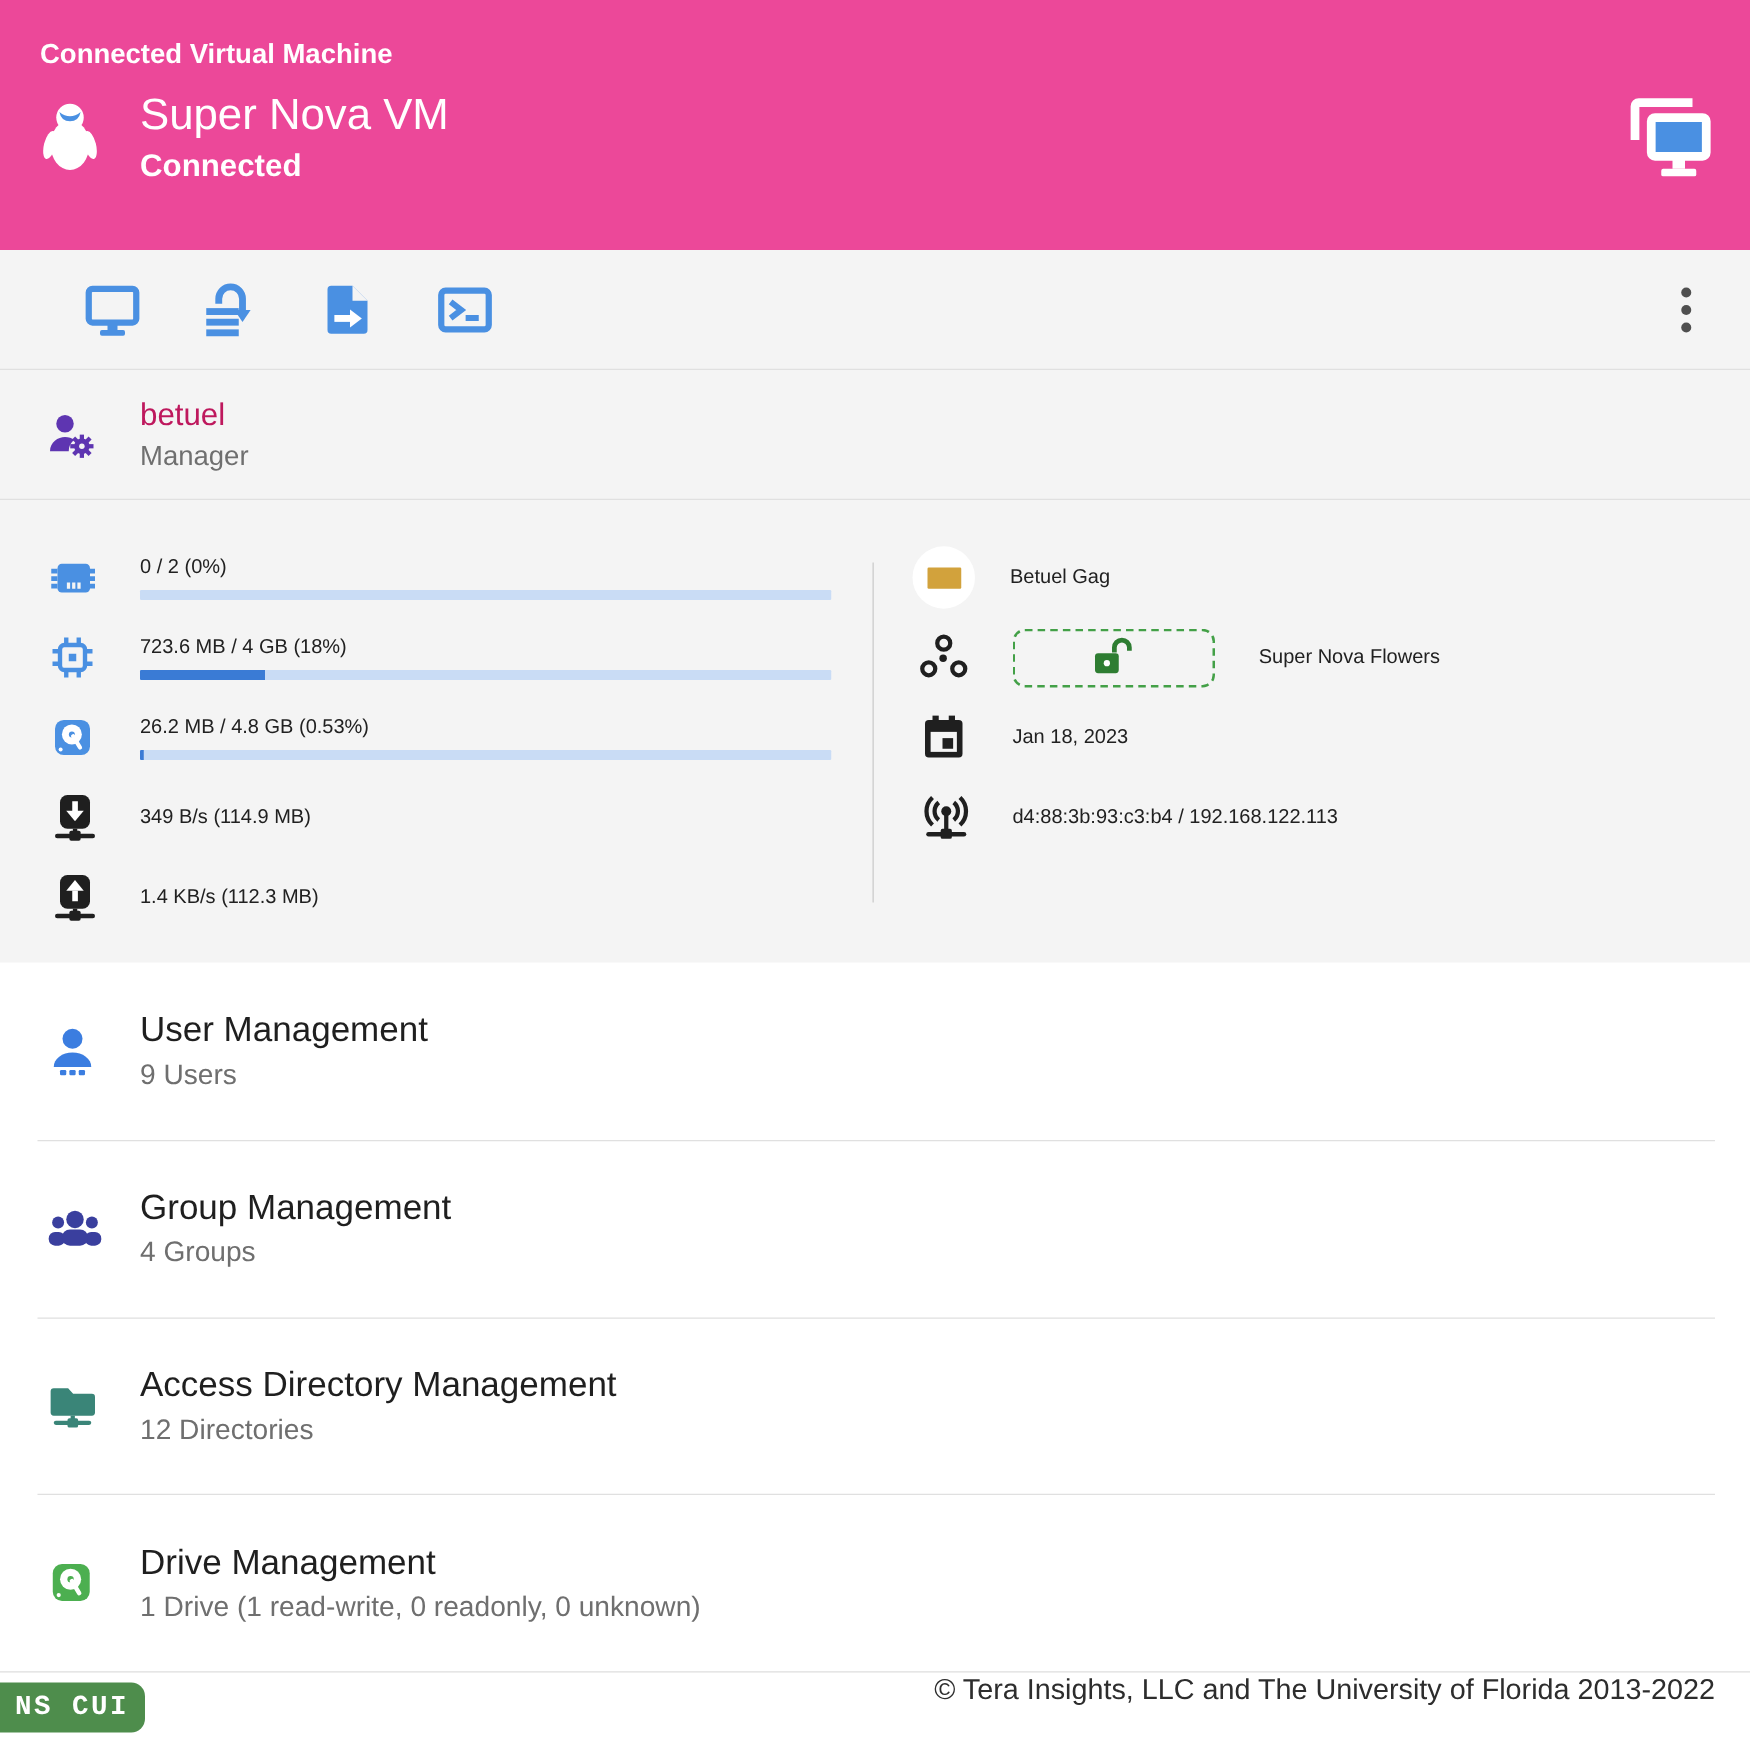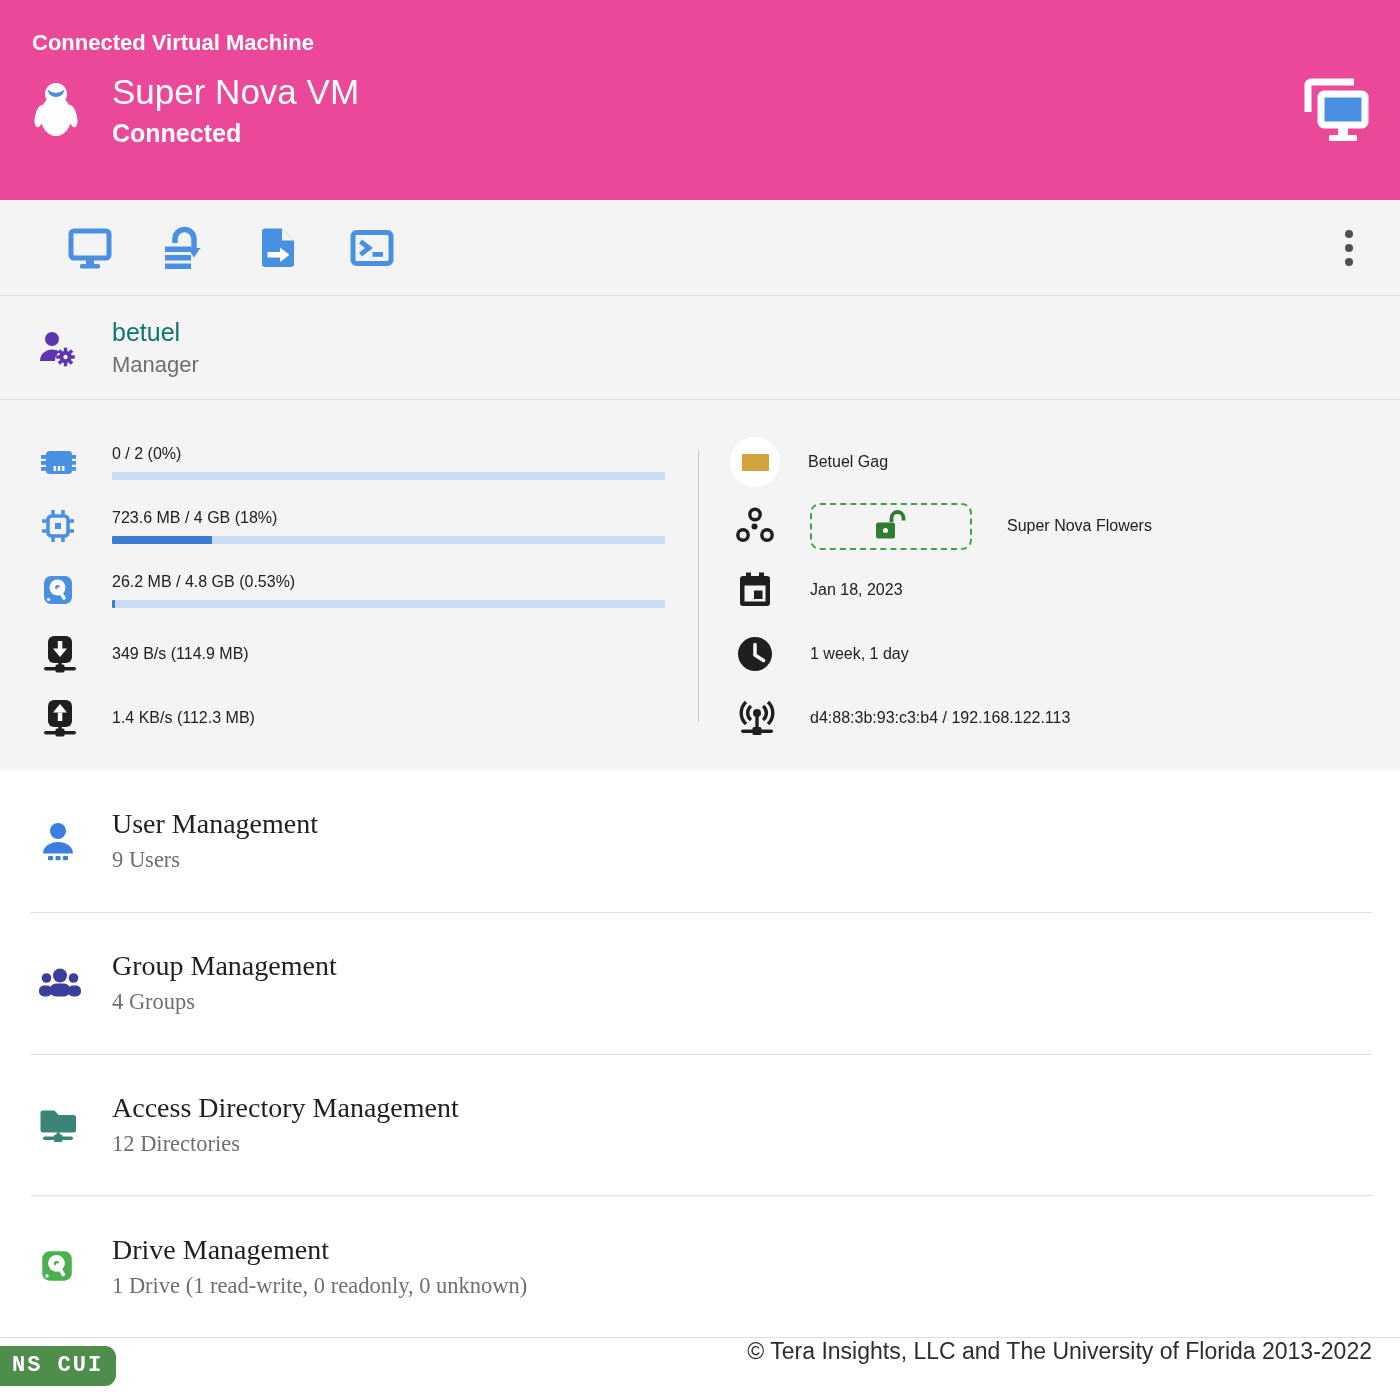--- a/index.html
+++ b/index.html
@@ -23,21 +23,21 @@
   .tool-btn { width:44px; height:44px; margin-right:50px; background:none; border:none;
     color:#4a90e2; cursor:pointer; padding:0; }
   .kebab-btn { margin-left:auto; margin-right:32px; width:24px; height:44px;
     background:none; border:none; cursor:pointer; padding:0; }
 
   
   .user-row { height:104px; background:#f4f4f4; border-bottom:1px solid #e0e0e0;
     display:flex; align-items:center; cursor:pointer; }
   .user-row .icon-box { width:40px; margin-left:38px; }
   .user-texts { margin-left:34px; }
-  .user-name { font-size:25px; color:#0f766e; }
+  .user-name { font-size:25px; color:#be185d; }
   .user-role { font-size:22px; color:#6f6f6f; margin-top:5px; }
 
   
   .stats { background:#f4f4f4; height:370px; display:flex; position:relative; padding-top:30px; }
   .stats-vdivider { position:absolute; left:698px; top:50px; bottom:48px; width:1px; background:#c9c9c9; }
   .stats-left { width:698px; }
   .stats-right { flex:1;text-align:center; }
   .stat-row { height:64px; display:flex; align-items:center; }
   .stat-row .icon-box { width:36px; margin-left:40px; flex:none; }
   .stat-content { margin-left:36px; display:flex; flex-direction:column; justify-content:center; width:553px; }
@@ -55,21 +55,21 @@
   .lock-btn { margin-left:35px; width:162px; height:47px; border:2px dashed #43a047;
     border-radius:10px; background:transparent; cursor:pointer;
     display:flex; align-items:center; justify-content:center; }
 
   
   .sections { background:#fff; height:567px; display:flex; flex-direction:column; }
   .section-row { flex:1; display:flex; align-items:center; cursor:pointer; position:relative; }
   .section-row + .section-row::before { content:""; position:absolute; top:0; left:30px; right:28px;
     height:1px; background:#e0e0e0; }
   .section-row .icon-box { width:40px; margin-left:38px; flex:none; }
-  .section-texts { margin-left:34px;font-family:Liberation Serif, serif; }
+  .section-texts { margin-left:34px; }
   .section-title { font-size:28px; color:#1f1f1f; }
   .section-sub { font-size:22.5px; color:#6f6f6f; margin-top:7px; }
 
   
   .footer { height:55px; border-top:1px solid #dedede; position:relative;
     display:flex; justify-content:flex-end; background:#fff; }
   .footer-badge { position:absolute; left:-30px; top:8px; height:40px; line-height:40px;
     background:#4e8d4c; color:#fff; border-radius:11px; padding:0 13px 0 42px;
     font-family:"Liberation Mono", monospace; font-weight:700; font-size:22px; letter-spacing:2px; }
   .footer-copy { margin-right:28px; font-size:23px; color:#2d2d2d; }
@@ -299,29 +299,20 @@
           <rect x="11" y="2.5" width="5" height="8"></rect>
           <rect x="24" y="2.5" width="5" height="8"></rect>
           <rect x="5" y="6" width="30" height="30" rx="3"></rect>
           <rect x="9.5" y="15.5" width="21" height="16" fill="#f4f4f4"></rect>
           <rect x="19" y="20.5" width="8.5" height="8.5"></rect>
         </svg>
       </div>
       <div class="stat-text">Jan 18, 2023</div>
     </div>
 
-    <div class="stat-row-r">
-      <div class="icon-box">
-        <svg width="40" height="40" viewBox="0 0 40 40">
-          <circle cx="20" cy="20" r="17" fill="#1f1f1f"></circle>
-          <path d="M20 10.5 V21 l8.5 5.5" fill="none" stroke="#fff" stroke-width="3.5" stroke-linecap="round"></path>
-        </svg>
-      </div>
-      <div class="stat-text">1 week, 1 day</div>
-    </div>
 
     <div class="stat-row-r">
       <div class="icon-box">
         <svg width="44" height="42" viewBox="0 0 44 42">
           <circle cx="22" cy="16" r="4" fill="#1f1f1f"></circle>
           <path d="M16 23 A9 9 0 0 1 16 9" fill="none" stroke="#1f1f1f" stroke-width="3.4"></path>
           <path d="M28 9 A9 9 0 0 1 28 23" fill="none" stroke="#1f1f1f" stroke-width="3.4"></path>
           <path d="M11 27 A15 15 0 0 1 11 5" fill="none" stroke="#1f1f1f" stroke-width="3.4"></path>
           <path d="M33 5 A15 15 0 0 1 33 27" fill="none" stroke="#1f1f1f" stroke-width="3.4"></path>
           <rect x="20.3" y="19" width="3.4" height="15" fill="#1f1f1f"></rect>

